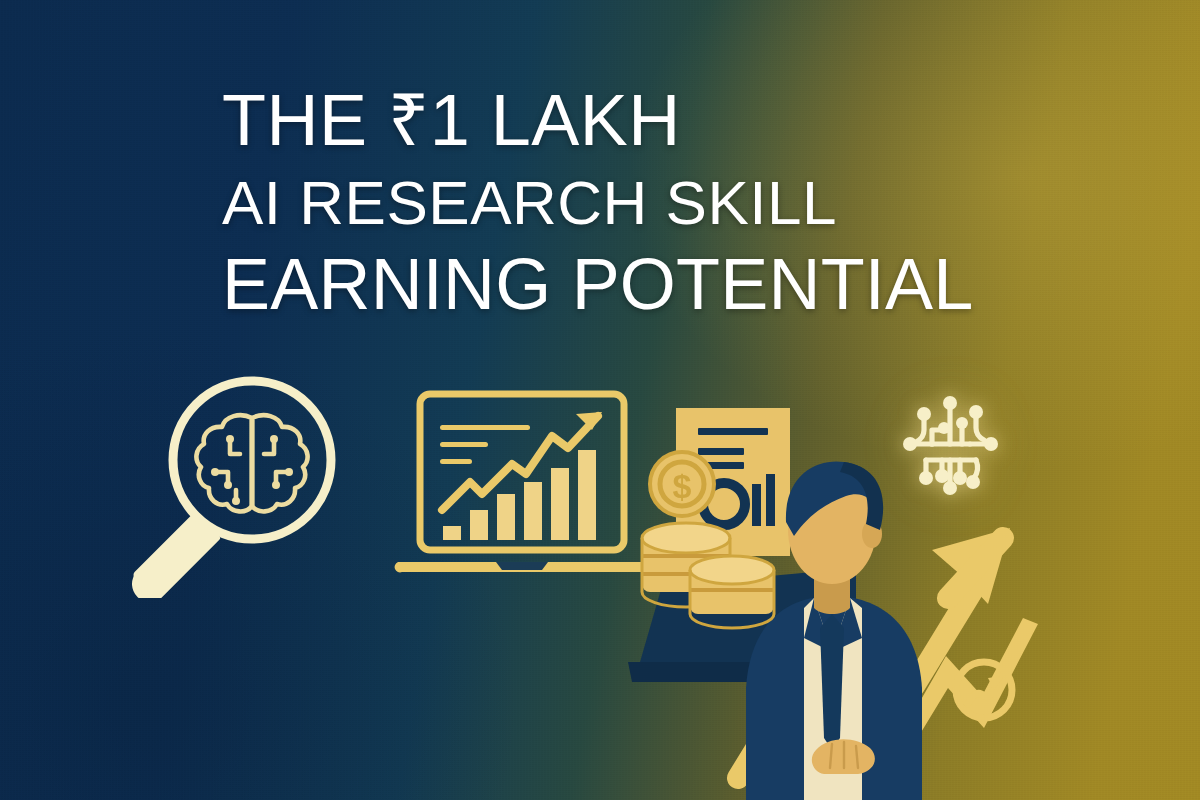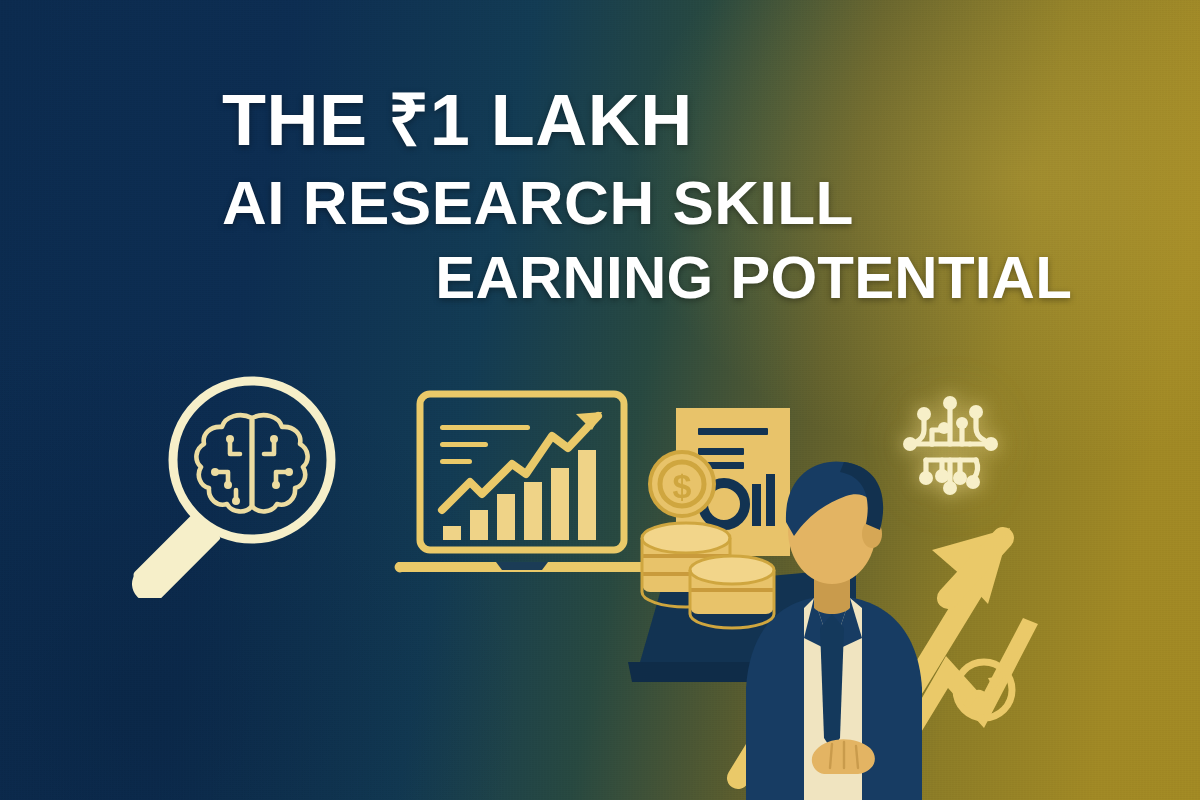--- a/index.html
+++ b/index.html
@@ -48,29 +48,29 @@
 
   
   #headline {
     position: absolute;
     left: 222px;
     top: 84px;
     width: 850px;
   }
   .hl-line {
     color: #ffffff;
-    font-weight: 700;
+    font-weight: 400;
     letter-spacing: 0.5px;
     line-height: 1.0;
     text-shadow: 0 2px 6px rgba(0,0,0,0.35);
     white-space: nowrap;
   }
   .hl-1 { font-size: 72px; margin-bottom: 16px; }
   .hl-2 { font-size: 62px; margin-bottom: 14px; }
-  .hl-3 { font-size: 60px; letter-spacing: 0.2px; text-align: right; }
+  .hl-3 { font-size: 72px; letter-spacing: 0.2px; }
 
   
   .icon-layer { position: absolute; }
 
   #magnifier-brain-icon { left: 112px; top: 372px; width: 236px; height: 226px; }
   #laptop-chart-icon   { left: 392px; top: 388px; width: 260px; height: 200px; }
   #report-doc-icon     { left: 676px; top: 408px; width: 114px; height: 148px; }
   #ai-circuit-icon     { left: 890px; top: 386px; width: 120px; height: 118px; }
   #businessman-scene   { left: 618px; top: 438px; width: 470px; height: 362px; }
 

